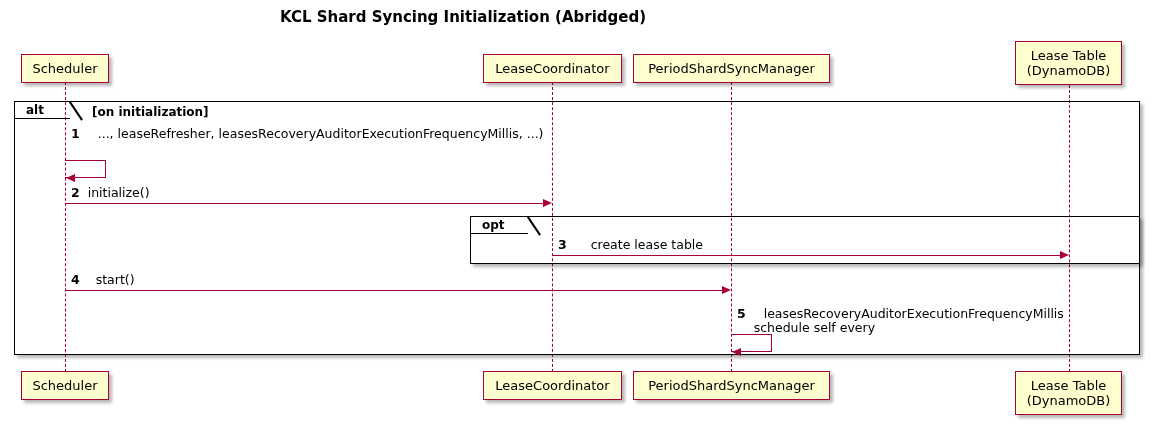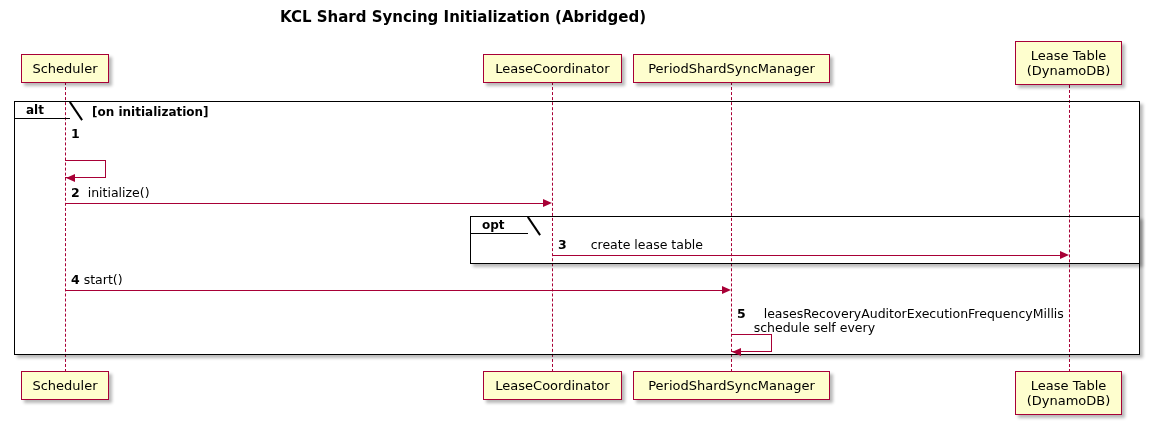--- a/index.html
+++ b/index.html
@@ -152,20 +152,21 @@
   <div class="frame" style="left:14px; top:101px; width:1126px; height:254px;"></div>
   <div class="frame-tab" style="left:14px; top:101px; width:56px; height:18px; border-right:none;">
     <span>alt</span>
   </div>
   <div class="frame-tab-slant" style="left:70px; top:101px; width:21.6px; transform: rotate(56deg);"></div>
   <div class="frame-guard" style="left:92px; top:105px;">[on initialization]</div>
 
   <div class="msg-label" style="left:71px; top:127px;">
     <span class="msg-num">1</span>
     <span style="display:inline-block; vertical-align:top; margin-left:4px;">
+      <span style="display:block; margin-left:10px;">..., leaseRefresher, leasesRecoveryAuditorExecutionFrequencyMillis, ...)</span>
     </span>
   </div>
   <div class="self-msg" style="left:65px; top:160px; width:41px; height:18px;"></div>
   <div class="arrow-left" style="left:66px; top:173.5px;"></div>
 
   <div class="msg-label" style="left:71px; top:186px;">
     <span class="msg-num">2</span>
     <span style="margin-left:4px;">initialize()</span>
   </div>
   <div class="msg-line" style="left:65px; top:203px; width:478px;"></div>
@@ -179,21 +180,21 @@
 
   <div class="msg-label" style="left:558px; top:238px;">
     <span class="msg-num">3</span>
     <span style="margin-left:20px;">create lease table</span>
   </div>
   <div class="msg-line" style="left:552px; top:255px; width:509px;"></div>
   <div class="arrow-right" style="left:1060px; top:250.5px;"></div>
 
   <div class="msg-label" style="left:71px; top:273px;">
     <span class="msg-num">4</span>
-    <span style="margin-left:0;">start()</span>
+    <span style="margin-left:12px;">start()</span>
   </div>
   <div class="msg-line" style="left:65px; top:290px; width:657px;"></div>
   <div class="arrow-right" style="left:722px; top:285.5px;"></div>
 
   <div class="msg-label" style="left:737px; top:307px;">
     <span class="msg-num">5</span>
     <span style="display:inline-block; vertical-align:top; margin-left:4px;">
       <span style="display:block; margin-left:10px;">leasesRecoveryAuditorExecutionFrequencyMillis</span>
       <span style="display:block;">schedule self every</span>
     </span>

